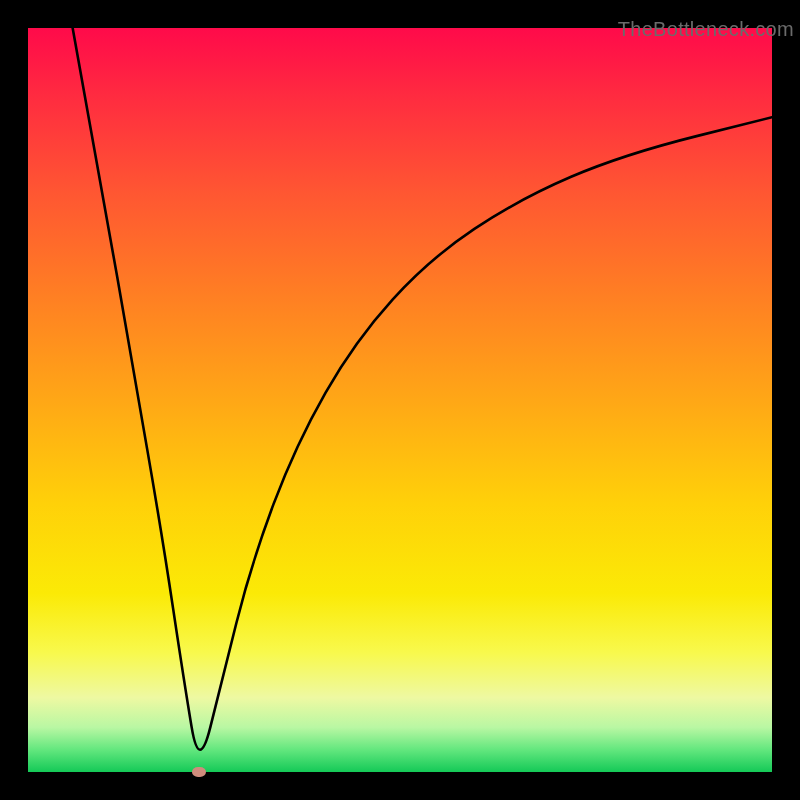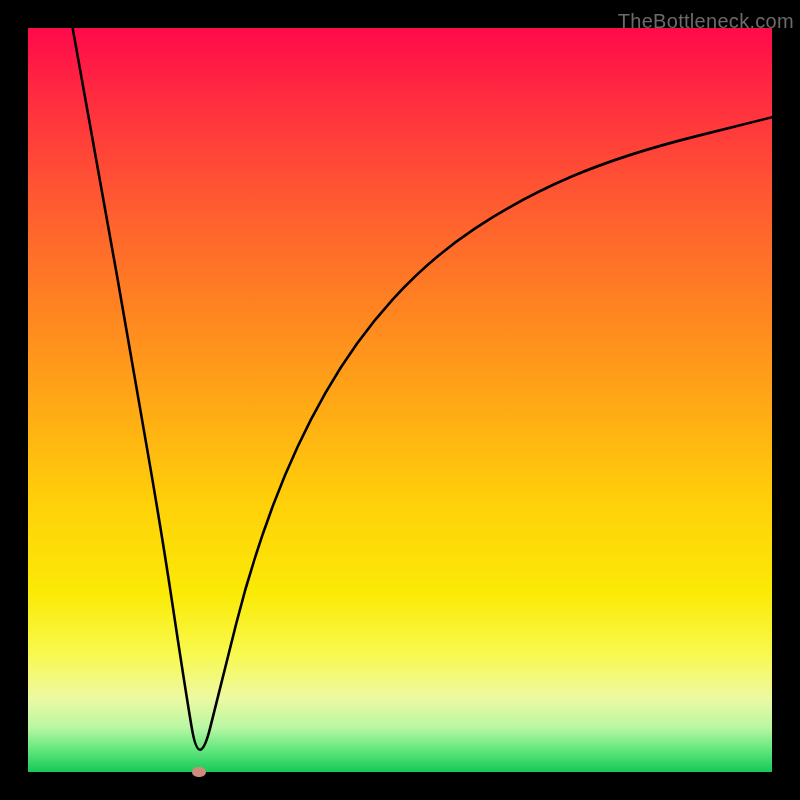--- a/index.html
+++ b/index.html
@@ -12,21 +12,21 @@
     overflow: hidden;
   }
   .outer-frame {
     position: relative;
     width: 800px;
     height: 800px;
     background: #000;
   }
   .watermark {
     position: absolute;
-    top: 10px;
+    top: 18px;
     right: 6px;
     color: #6b6b6b;
     font-size: 20px;
     font-weight: 500;
     letter-spacing: 0.3px;
     z-index: 10;
   }
   .plot-area {
     position: absolute;
     left: 28px;

